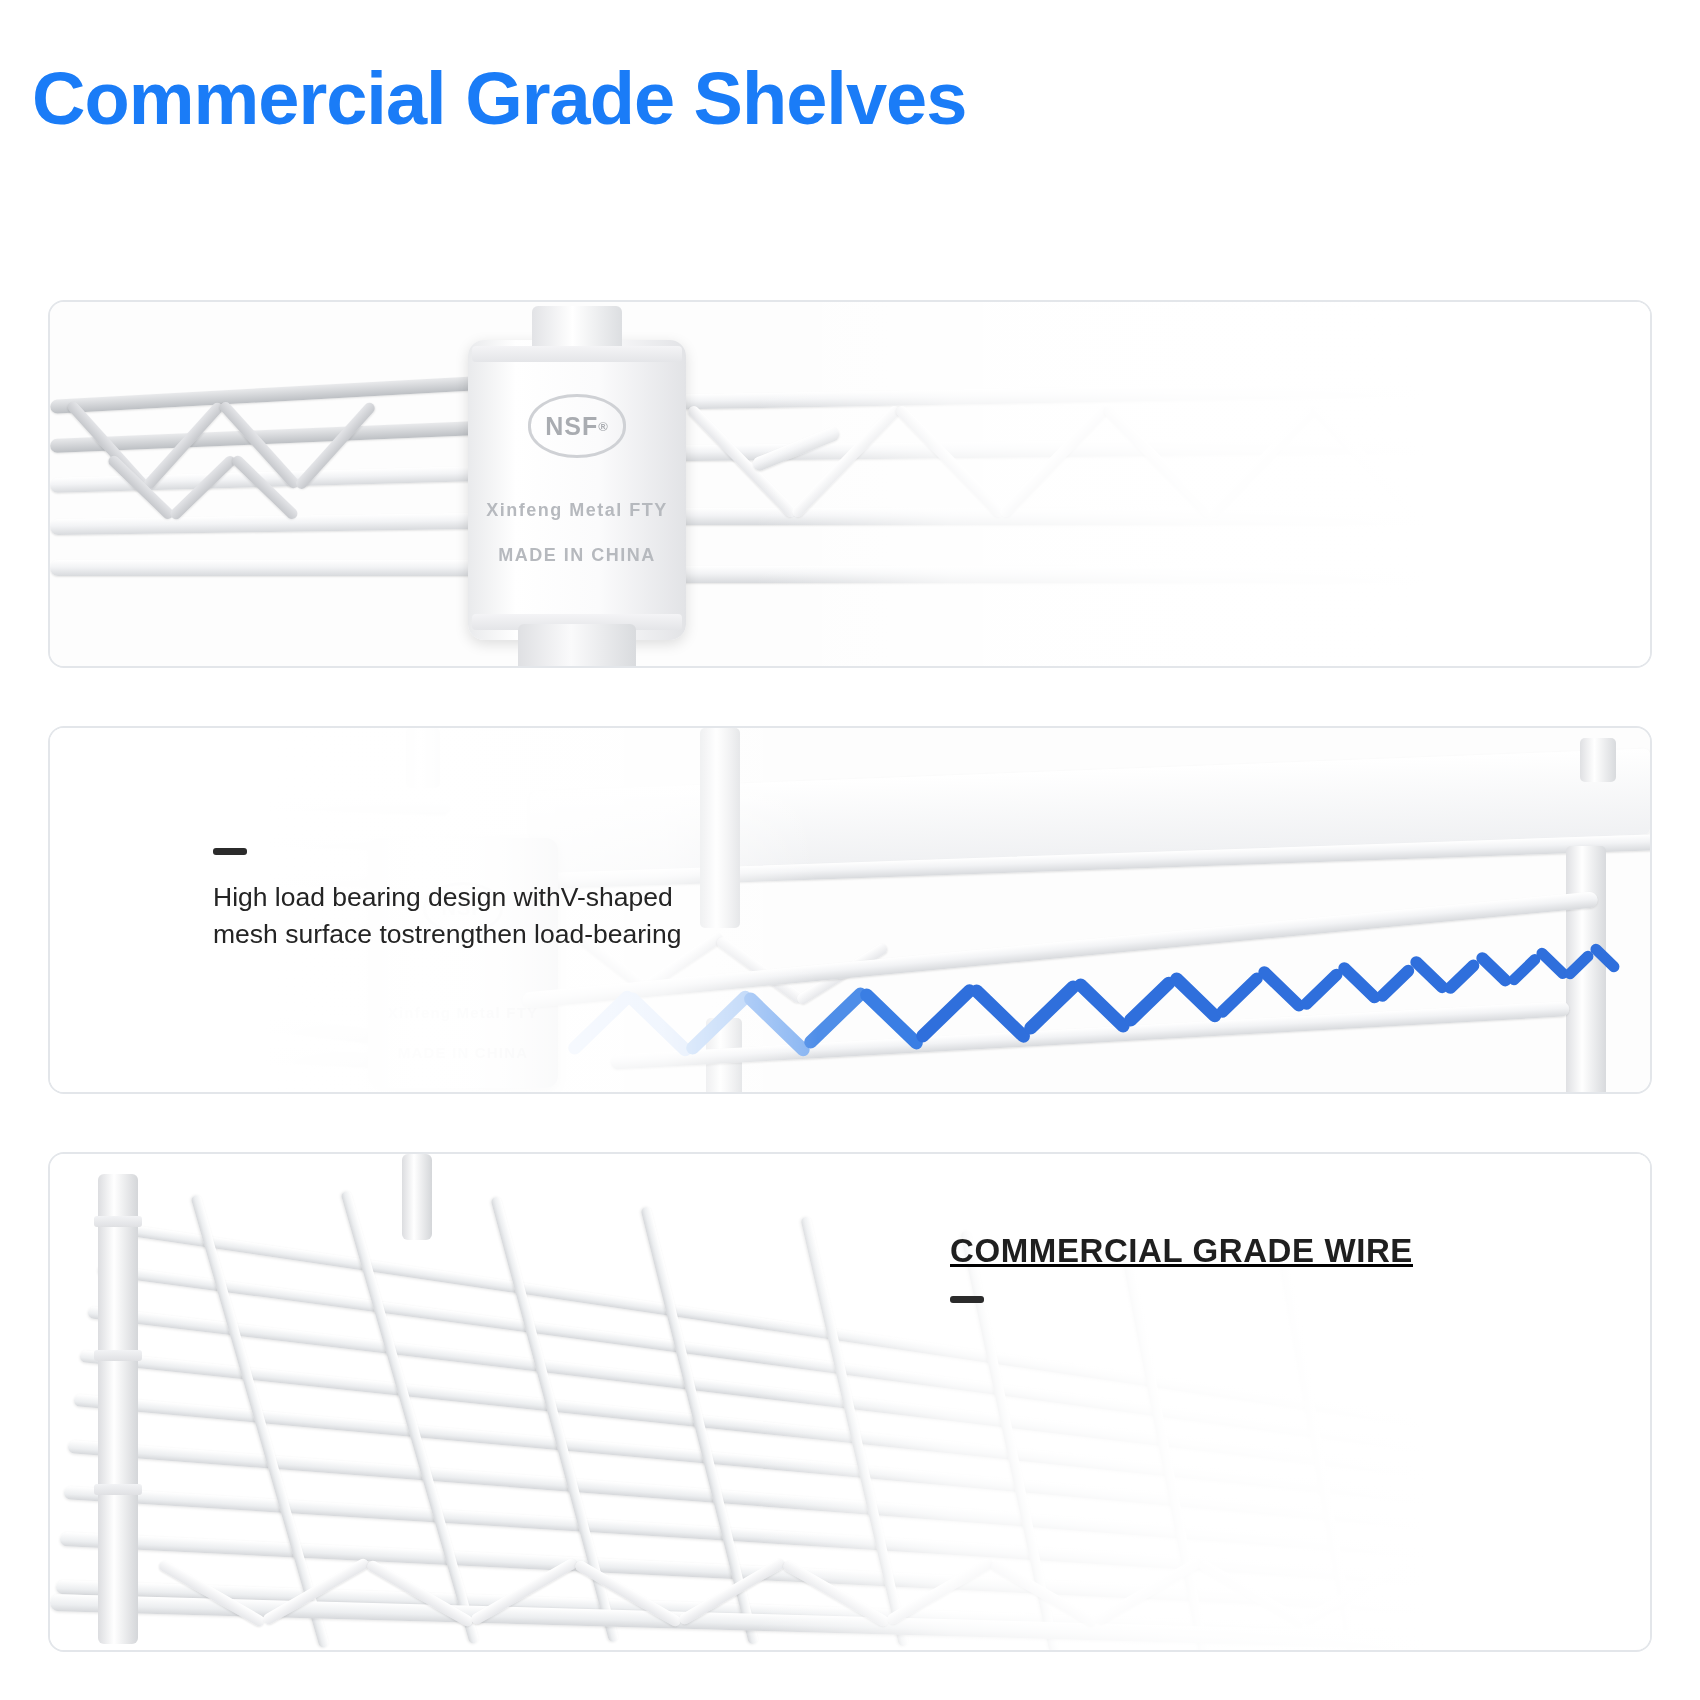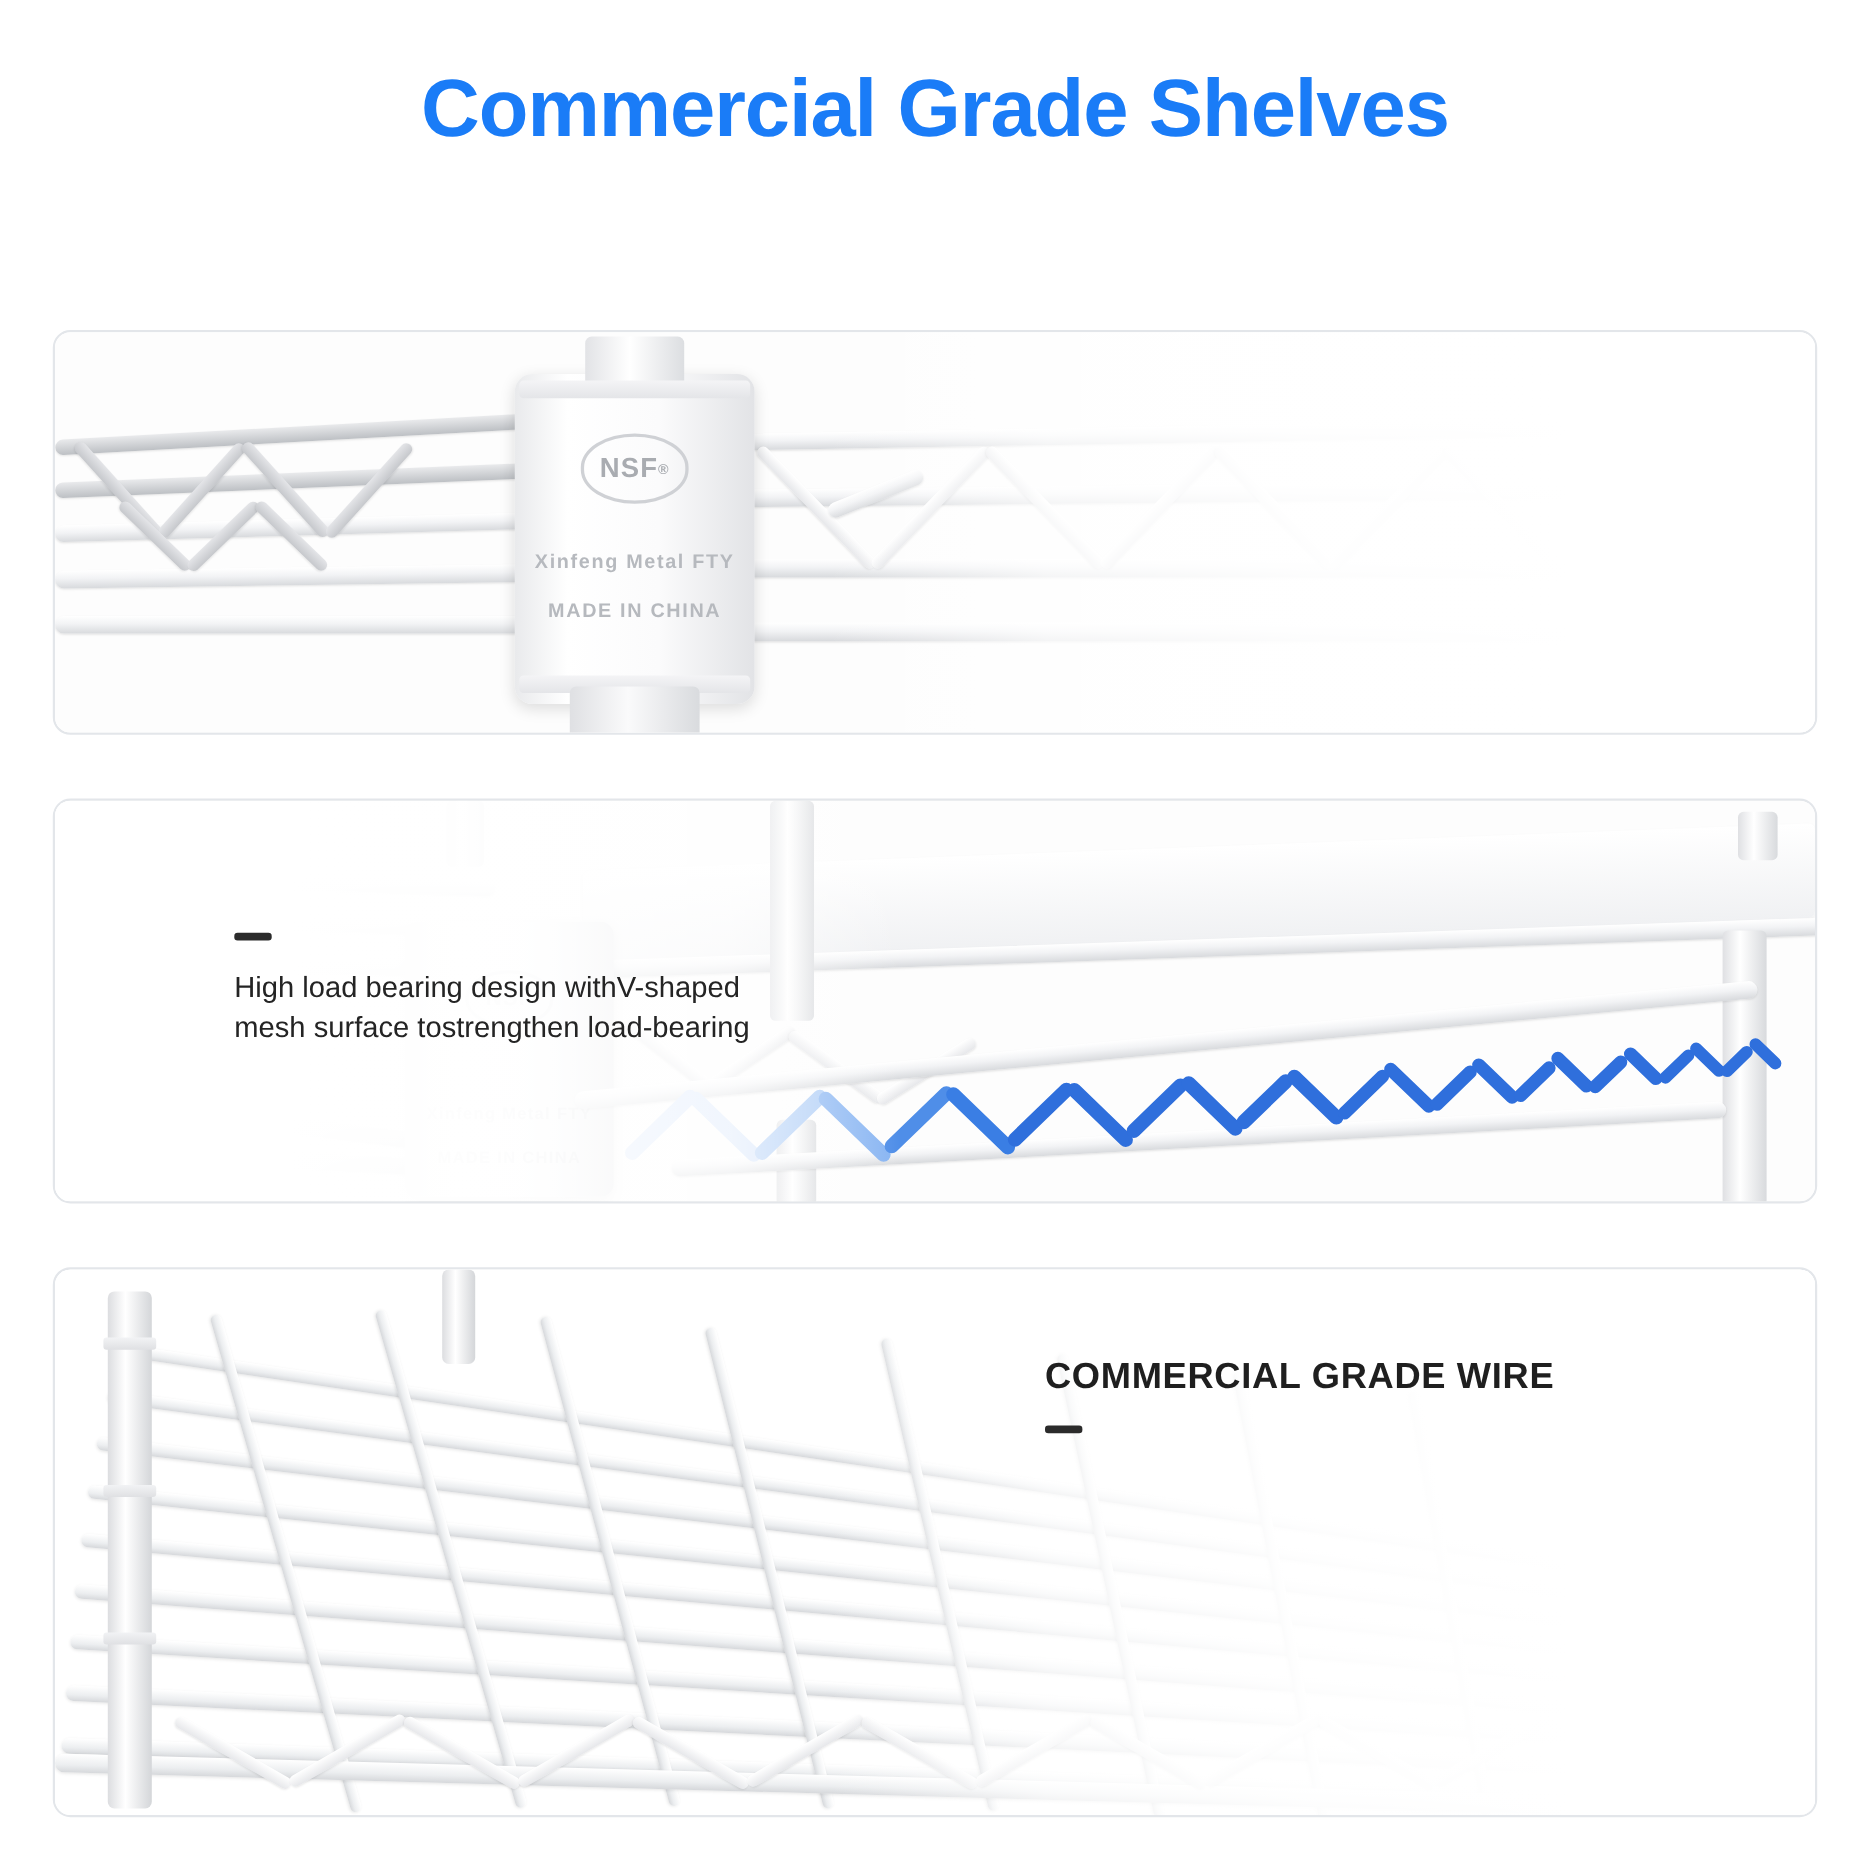--- a/index.html
+++ b/index.html
@@ -6,21 +6,21 @@
   html, body { margin: 0; padding: 0; }
   body {
     width: 1700px; height: 1700px;
     background: #ffffff;
     font-family: "Liberation Sans", sans-serif;
     overflow: hidden;
     position: relative;
   }
 
   
-  .header { width: 100%; text-align: center; padding-top: 62px; }
+  .header { width: 100%; padding-top: 62px; padding-left: 32px; }
   .title {
     color: #1a7cf7;
     font-size: 74px;
     font-weight: bold;
     letter-spacing: -1px;
     line-height: 1.0;
     margin: 0;
   }
   .subtitle {
     color: #2c2c2c;
@@ -67,21 +67,21 @@
     margin: 0;
     font-size: 26.5px;
     line-height: 1.38;
     color: #242424;
     max-width: 610px;
   }
 
   #callout-1 { left: 900px; top: 86px; }
   #callout-2 { left: 163px; top: 94px; }
   #callout-2 p { max-width: 500px; }
-  #callout-3 { left: 900px; top: 78px; }
+  #callout-3 { left: 900px; top: 78px; text-decoration: underline; }
   #callout-3 p { max-width: 600px; }
 
   
   .ph1-bg { position:absolute; inset:0; background:#fdfdfd; }
   .mesh-wire {
     position: absolute;
     background: linear-gradient(180deg,#ffffff 0%,#f2f3f5 45%,#d8dadd 100%);
     border-radius: 30px;
     box-shadow: 0 1px 2px rgba(0,0,0,0.10);
   }

